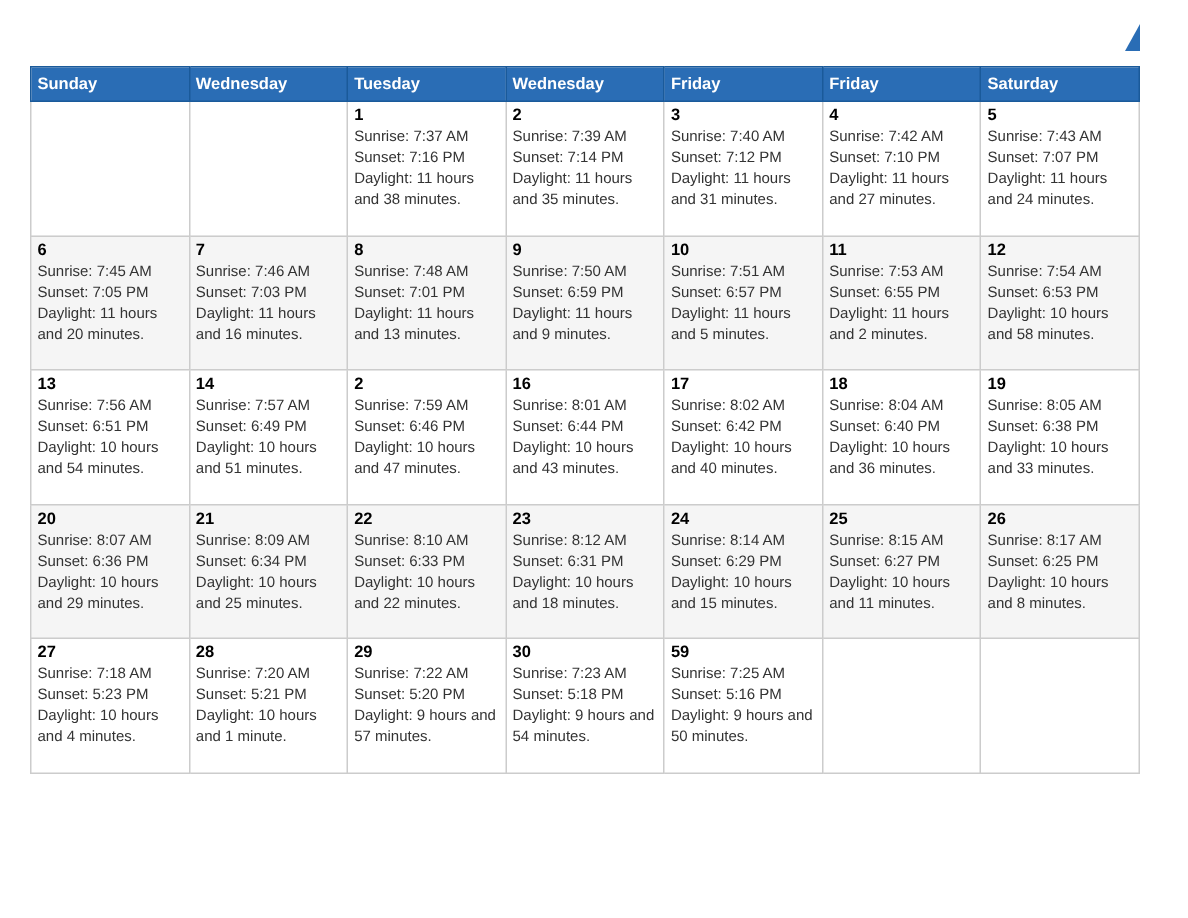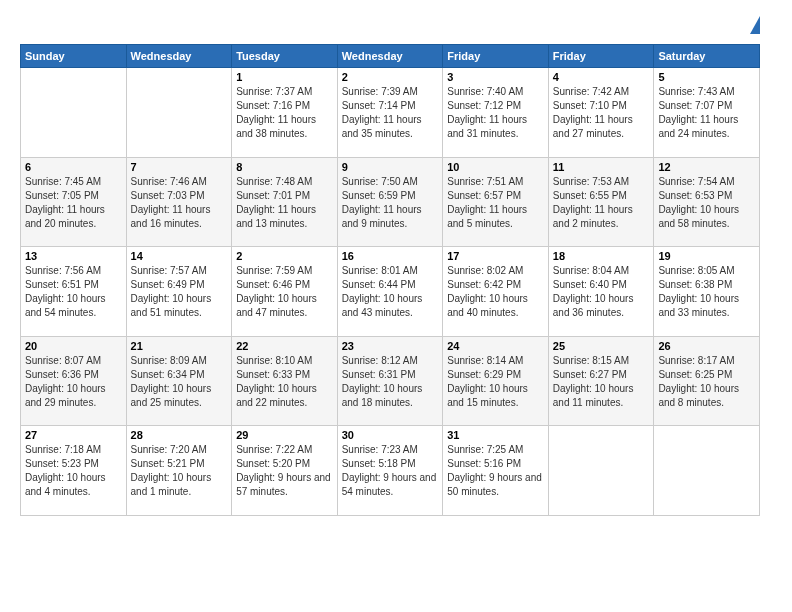--- a/index.html
+++ b/index.html
@@ -319,21 +319,21 @@
           Sunrise: 7:22 AM<br>Sunset: 5:20 PM<br>Daylight: 9 hours and 57 minutes.
         </div>
           </td>
           <td>
             <span class="cell-day">30</span>
         <div class="cell-info">
           Sunrise: 7:23 AM<br>Sunset: 5:18 PM<br>Daylight: 9 hours and 54 minutes.
         </div>
           </td>
           <td>
-            <span class="cell-day">31</span>
+            <span class="cell-day">59</span>
         <div class="cell-info">
           Sunrise: 7:25 AM<br>Sunset: 5:16 PM<br>Daylight: 9 hours and 50 minutes.
         </div>
           </td>
           <td class="empty-cell"></td>
           <td class="empty-cell"></td>
         </tr>
       </tbody>
   </table>
 </div>

